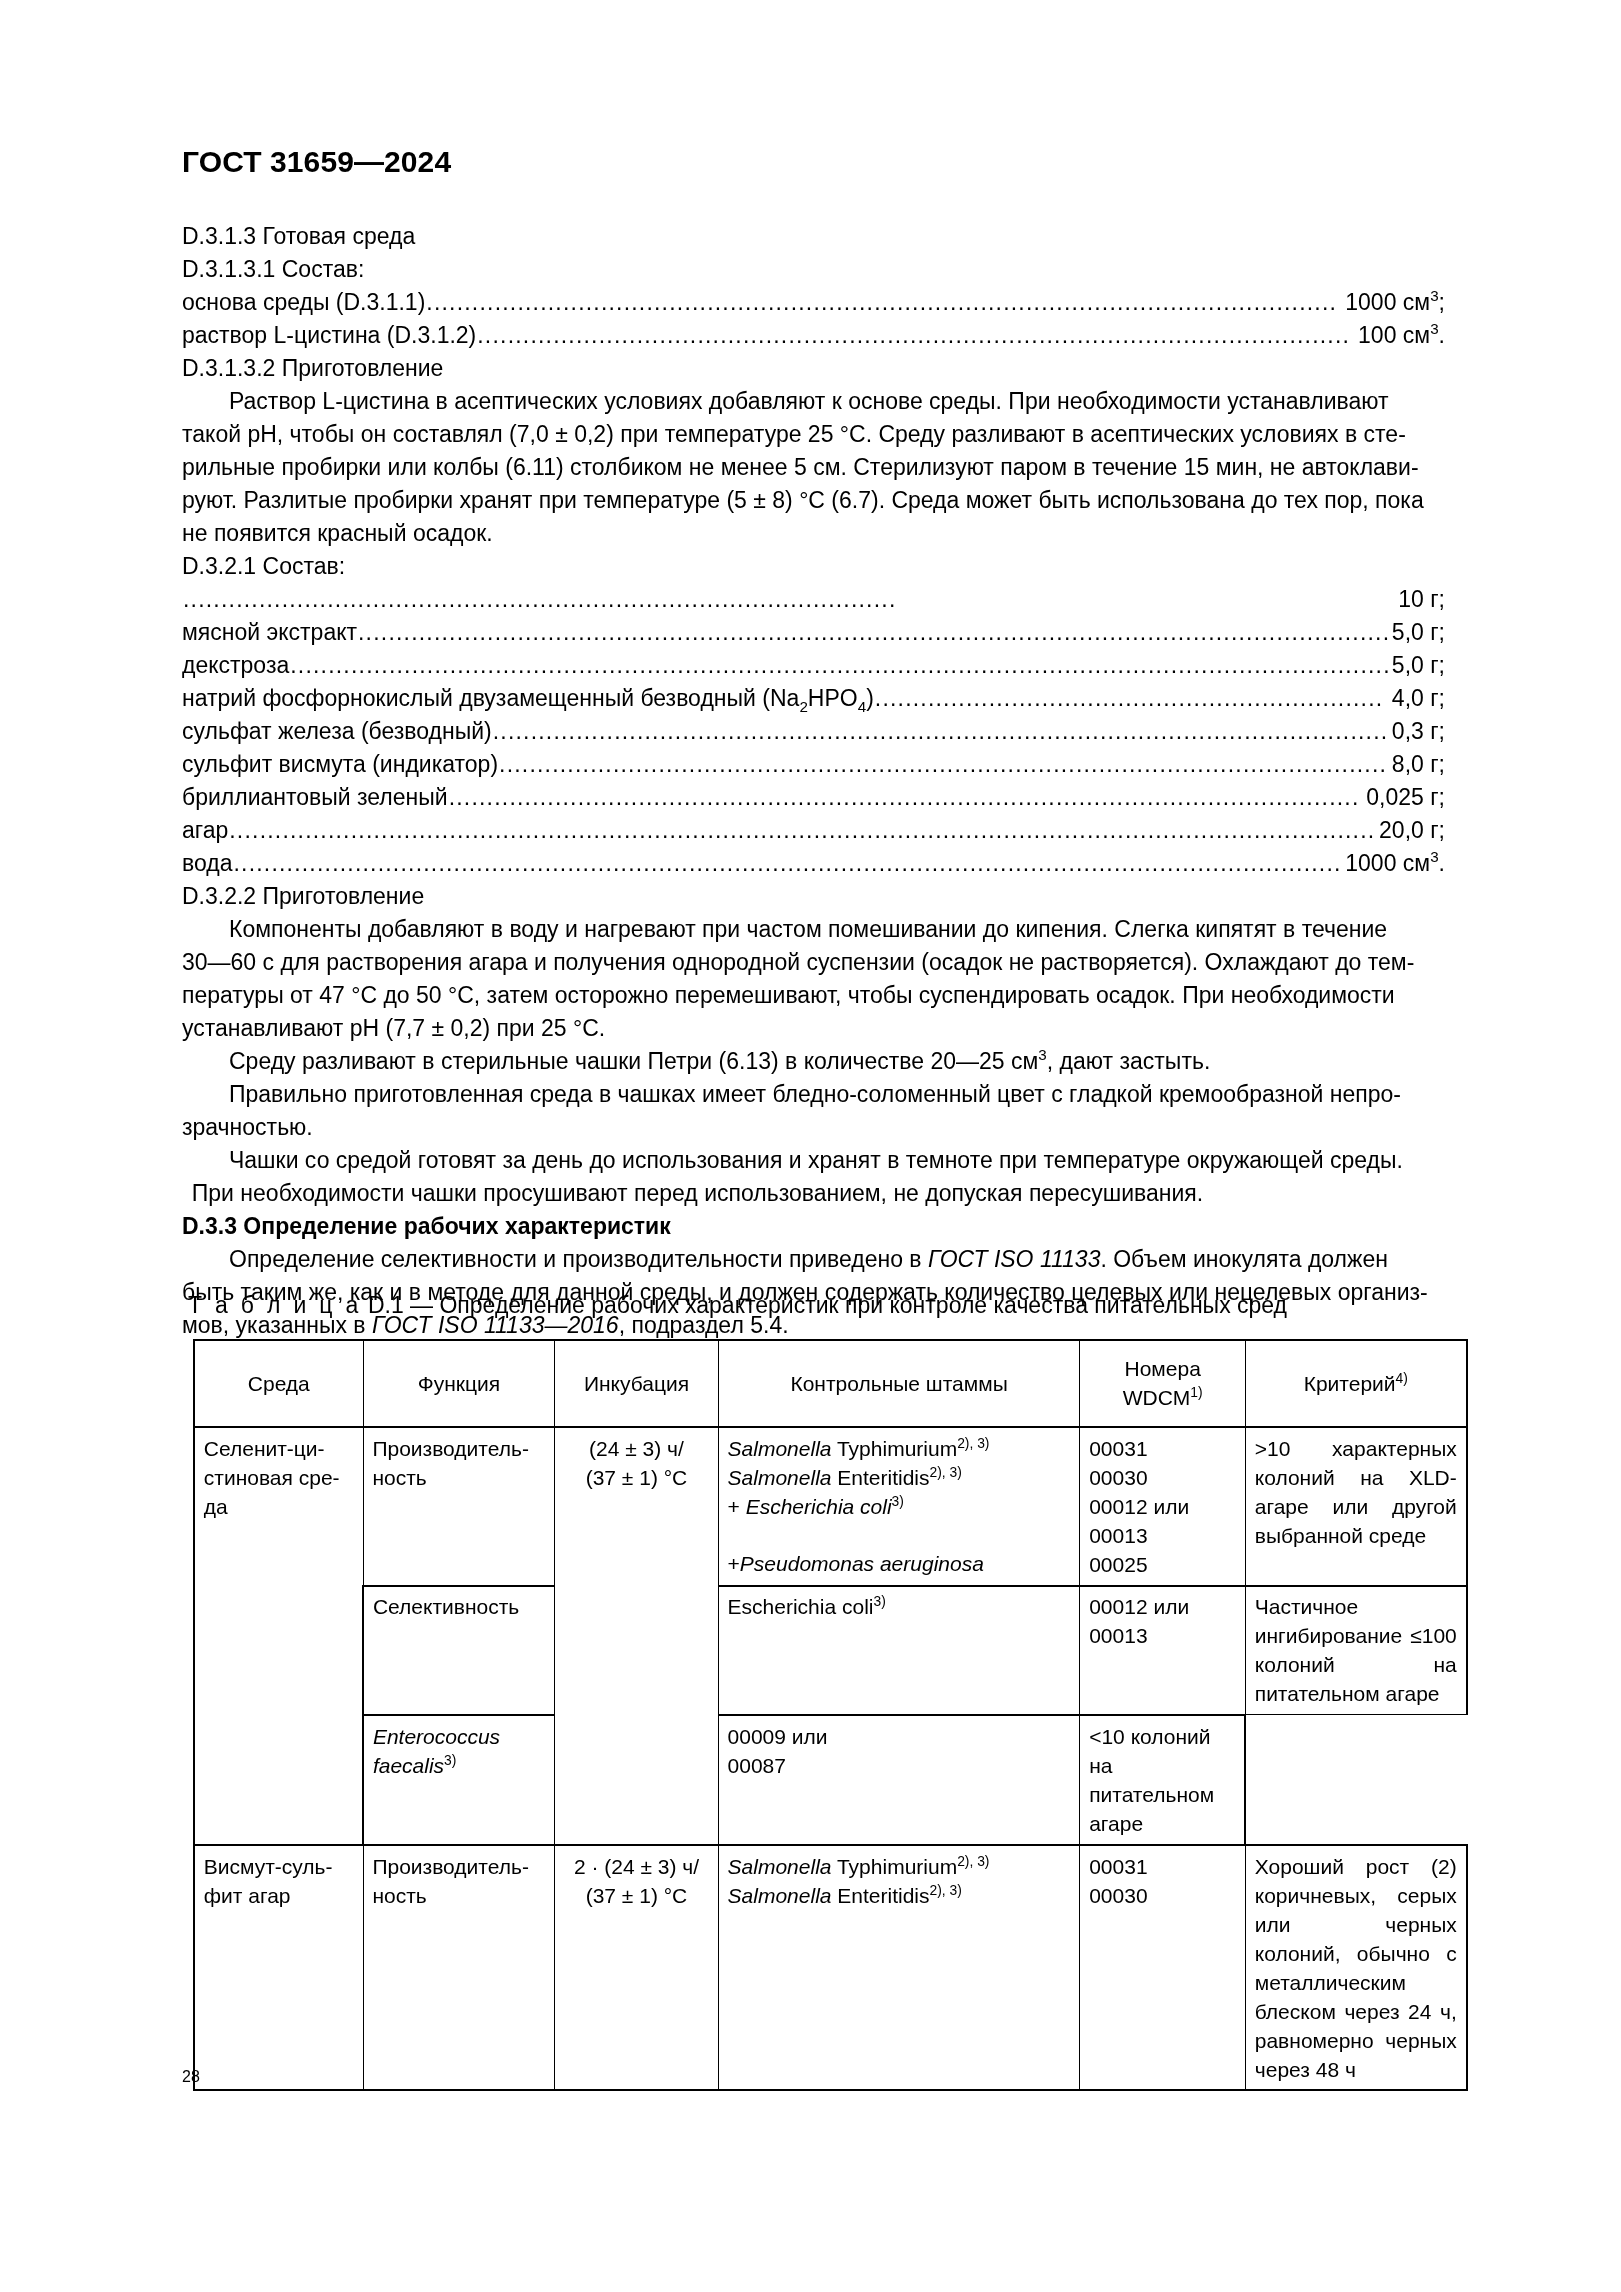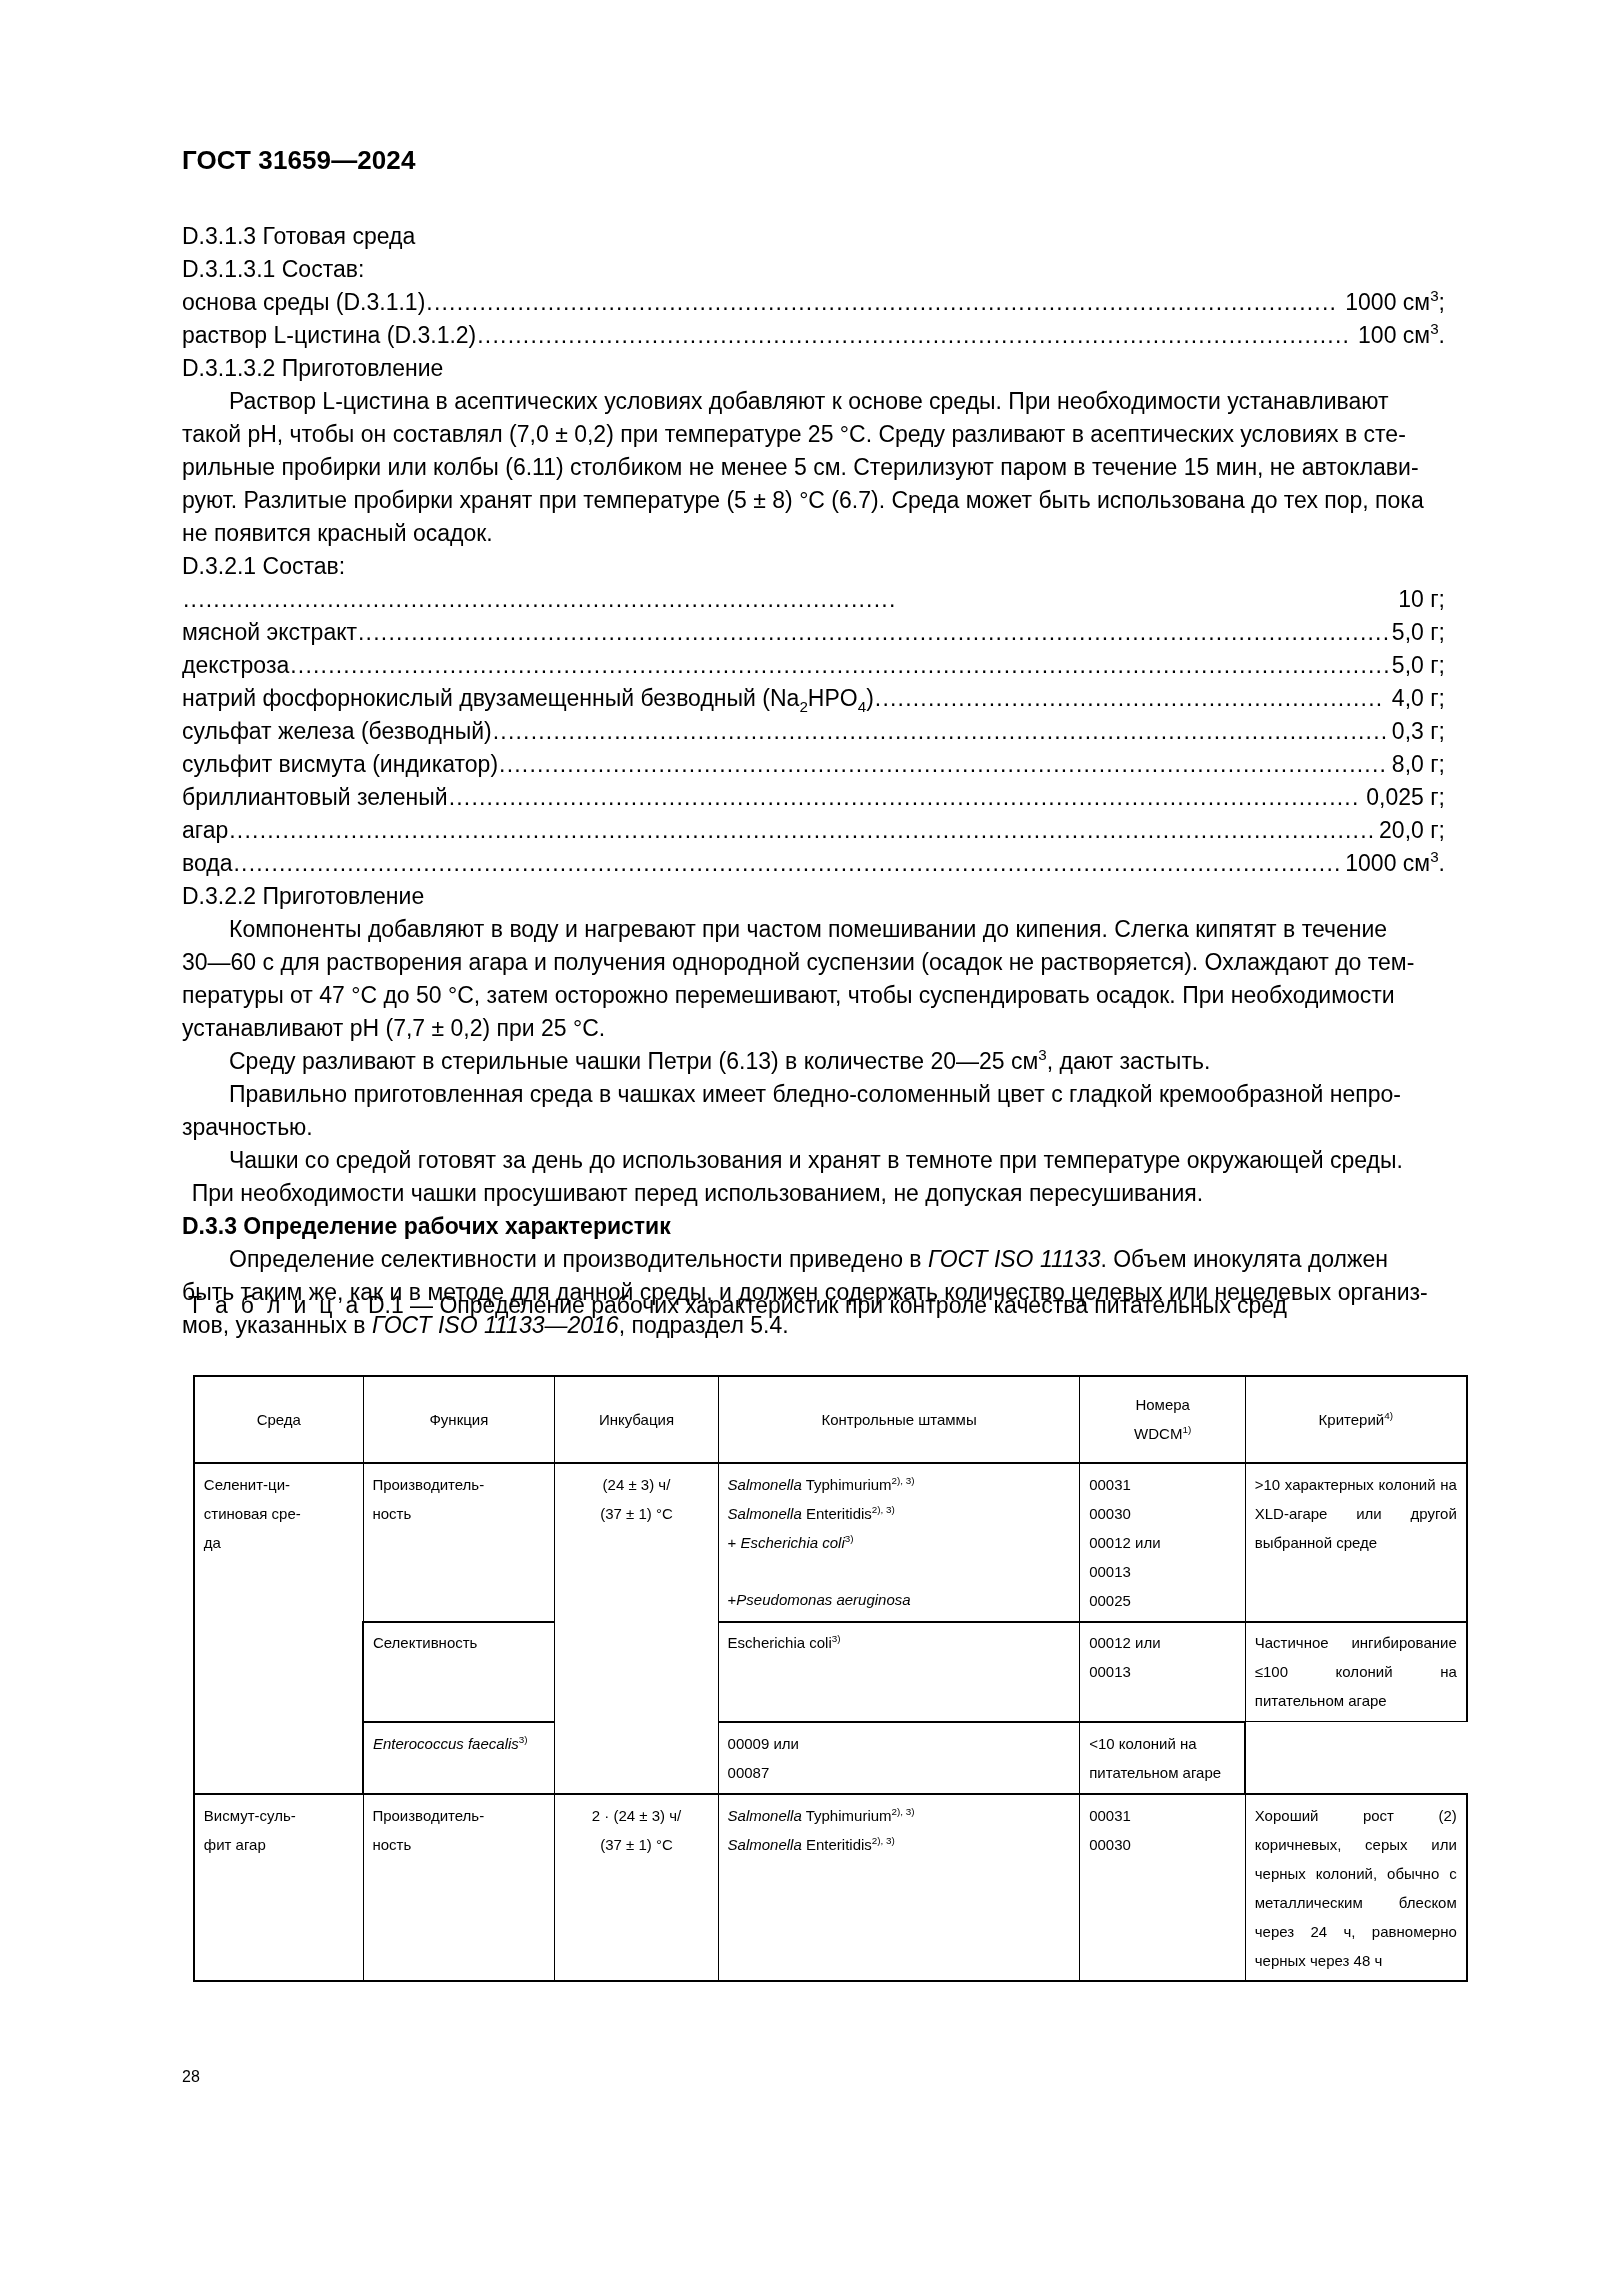--- a/index.html
+++ b/index.html
@@ -19,21 +19,21 @@
     background: #ffffff;
     box-sizing: border-box;
     overflow: hidden;
   }
 
   
   .doc-header {
     position: absolute;
     left: 182px;
     top: 145px;
-    font-size: 26px;
+    font-size: 30px;
     font-weight: bold;
     letter-spacing: 0.1px;
   }
 
   
   .body-block {
     position: absolute;
     left: 182px;
     top: 220px;
     width: 1264px;
@@ -105,23 +105,22 @@
   .tbl-wrap {
     position: absolute;
     left: 193px;
     top: 1339px;
     width: 1258px;
   }
   table.d1 {
     border-collapse: collapse;
     width: 1258px;
     table-layout: fixed;
-    font-size: 15px;
+    font-size: 21px;
     line-height: 29px;
-    margin-top: 36px;
   }
   table.d1 td, table.d1 th {
     border: 1px solid #000000;
     padding: 5.9px 8.8px 5.9px 8.8px;
     vertical-align: top;
     font-weight: normal;
   }
   table.d1 thead th {
     text-align: center;
     vertical-align: middle;

